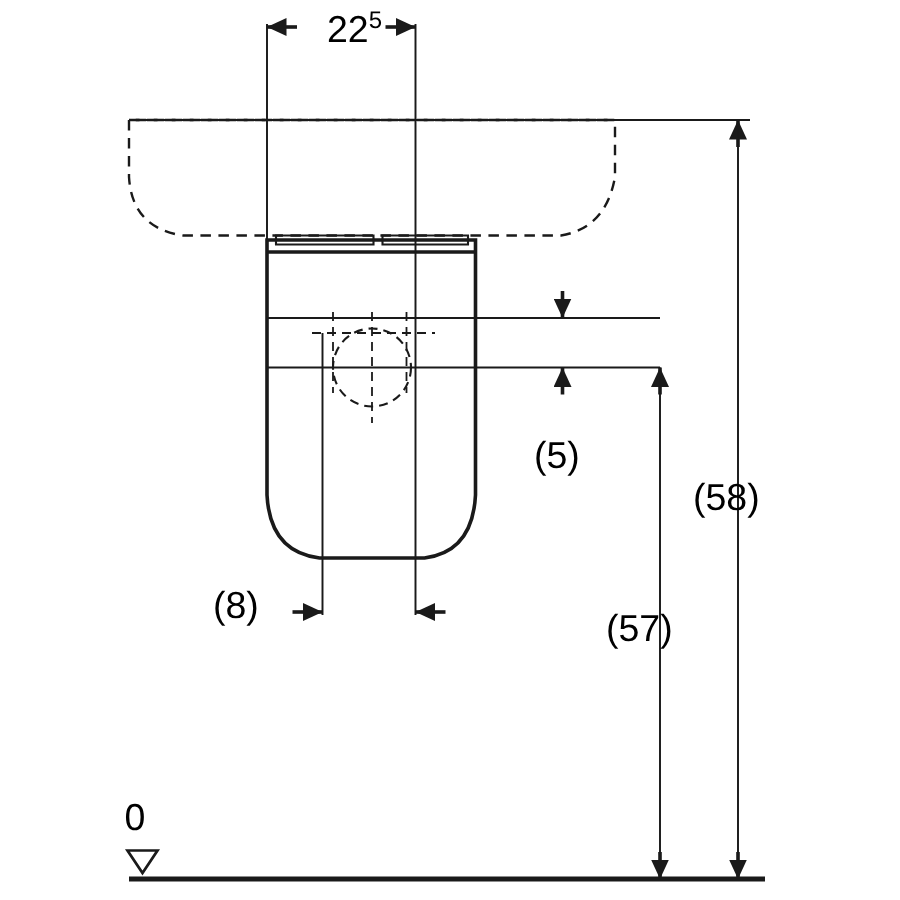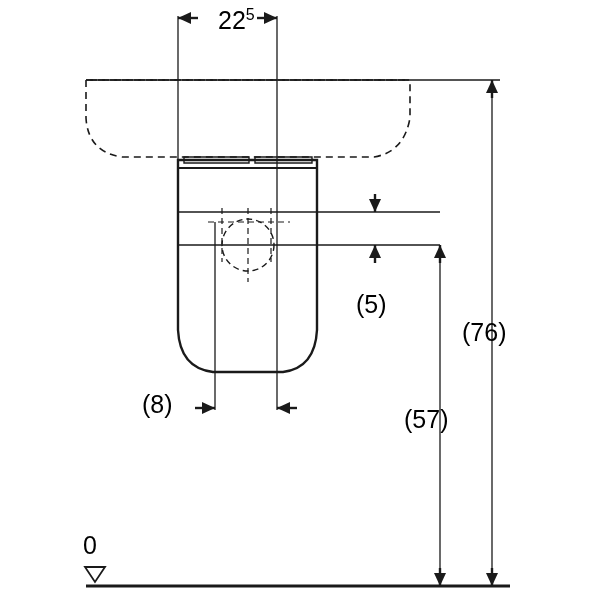--- a/index.html
+++ b/index.html
@@ -107,18 +107,18 @@
     </g>
 
     <g>
       <line x1="86" y1="586" x2="510" y2="586" stroke="#1a1a1a" stroke-width="3.2"></line>
       <path d="M 85 567 L 105 567 L 95 582 Z" fill="none" stroke="#1a1a1a" stroke-width="1.8"></path>
     </g>
   </svg>
 
   <div class="dim-label lbl-22"><span>22</span><sup>5</sup></div>
   <div class="dim-label lbl-5">(5)</div>
-  <div class="dim-label lbl-85">(76)</div>
+  <div class="dim-label lbl-85">(58)</div>
   <div class="dim-label lbl-57">(57)</div>
   <div class="dim-label lbl-8">(8)</div>
   <div class="dim-label lbl-0">0</div>
 
 </div>
 
 </body></html>

